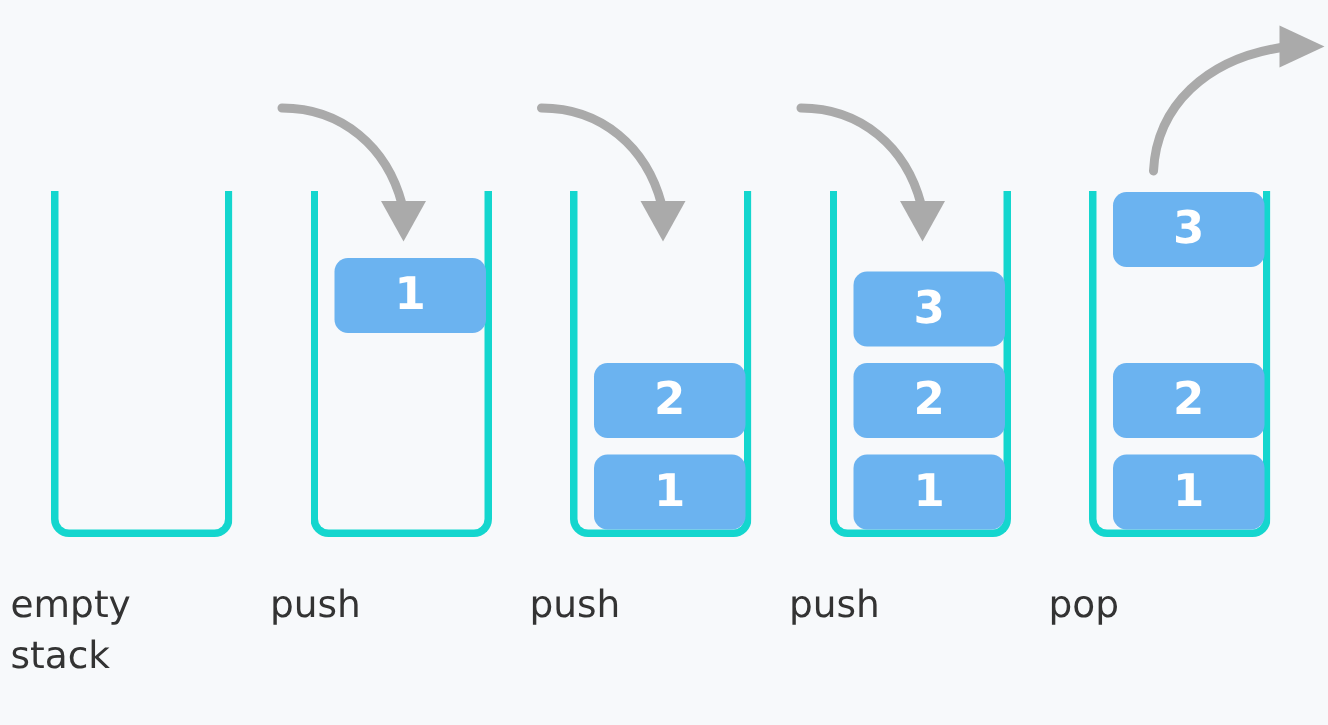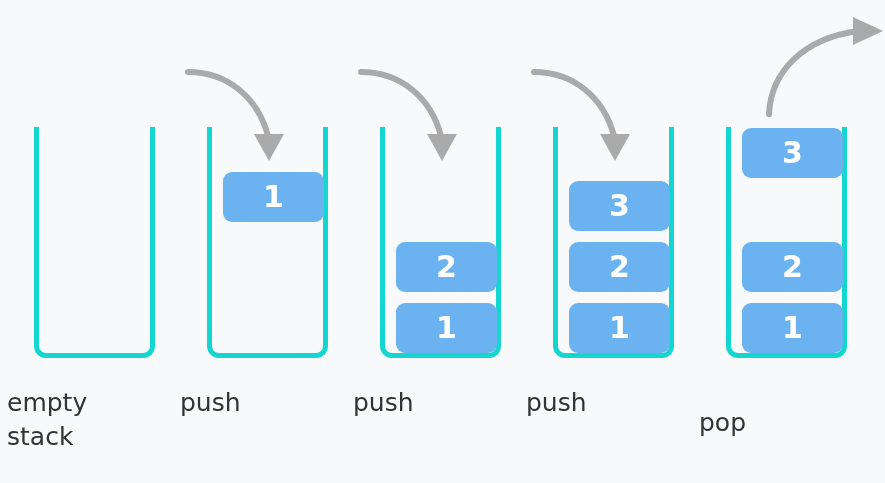--- a/index.html
+++ b/index.html
@@ -104,15 +104,15 @@
     </div>
     <div class="column" style="left: 699px;">
       <svg class="arrow" width="180" height="120" viewBox="0 0 180 120" style="left: 56px; top: 14px;">
         <path d="M14,100 C16,58 48,24 104,17" stroke="#aaaaaa" stroke-width="6" stroke-linecap="round" fill="none"></path>
         <polygon points="98,3 128,17 98,31" fill="#aaaaaa"></polygon>
       </svg>
       <div class="stack" style="--teal: #14d6ce;"></div>
       <div class="block" style="left: 43px; top: 128px; background: rgb(107, 179, 240); color: rgb(255, 255, 255);">3</div>
       <div class="block" style="left: 43px; top: 242px; background: rgb(107, 179, 240); color: rgb(255, 255, 255);">2</div>
       <div class="block" style="left: 43px; top: 303px; background: rgb(107, 179, 240); color: rgb(255, 255, 255);">1</div>
-      <div class="label" style="color: rgb(51, 51, 51); margin-top: 20px;">pop</div>
+      <div class="label" style="color: rgb(51, 51, 51);">pop</div>
     </div>
   </div>
 
 </body></html>

